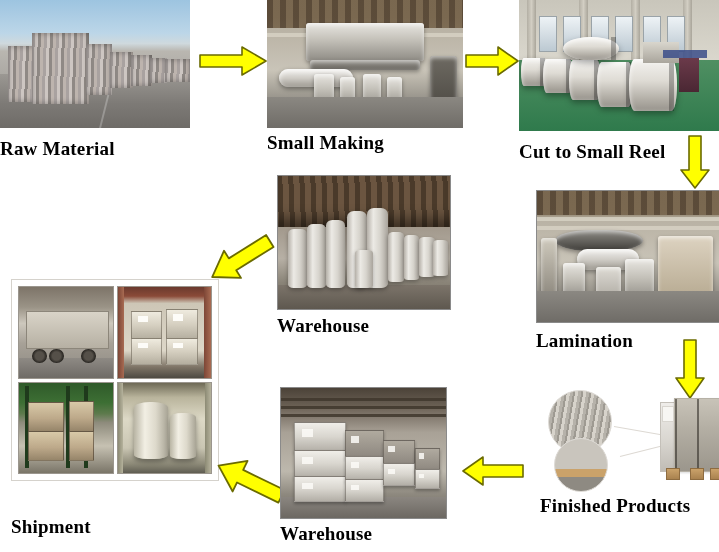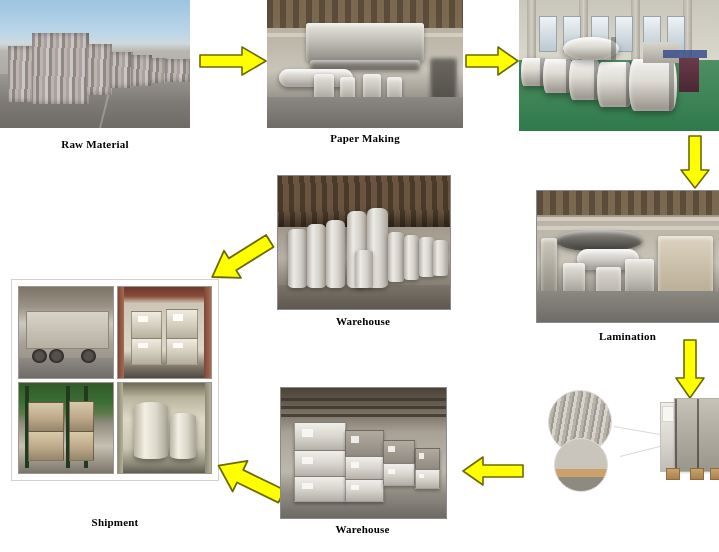--- a/index.html
+++ b/index.html
@@ -20,24 +20,24 @@
   .photo {
     position: absolute;
     overflow: hidden;
     background: #cfcfcf;
   }
   .photo.framed { border: 1px solid #8a8a8a; }
   .caption {
     position: absolute;
     font-family: "Liberation Serif", "DejaVu Serif", serif;
     font-weight: bold;
-    font-size: 11px;
+    font-size: 19px;
     color: #000000;
     white-space: nowrap;
-    text-align: center;
+    text-align: left;
     letter-spacing: 0.2px;
   }
   .arrow { position: absolute; }
   .arrow svg { display: block; overflow: visible; }
 
   
   .scene { position: absolute; inset: 0; }
 
   
   .sc-raw {
@@ -309,21 +309,21 @@
       <div class="machine" style="left:22%; top:47%; width:56%; height:8%; background:linear-gradient(to bottom,#8d8a83,#6f6c66);"></div>
       <div class="roller" style="left:6%; top:54%; width:38%; height:14%;"></div>
       <div class="machine" style="left:24%; top:58%; width:10%; height:26%;"></div>
       <div class="machine" style="left:37%; top:60%; width:8%;  height:24%;"></div>
       <div class="machine" style="left:49%; top:58%; width:9%;  height:26%;"></div>
       <div class="machine" style="left:61%; top:60%; width:8%;  height:24%;"></div>
       <div class="machine" style="left:83%; top:44%; width:14%; height:40%; background:linear-gradient(to bottom,#6e6a62,#4e4b45);"></div>
       <div class="floor"></div>
     </div>
   </div>
-  <div class="caption" style="left:267px; top:132px; width:196px;">Paper Making</div>
+  <div class="caption" style="left:267px; top:132px; width:196px;">Small Making</div>
 
   <div class="arrow" style="left:464px; top:44px;">
     <svg width="56" height="34" viewBox="0 0 56 34">
       <polygon points="2,11 34,11 34,3 54,17 34,31 34,23 2,23" fill="#ffff00" stroke="#6b6b00" stroke-width="1.6" stroke-linejoin="round"></polygon>
     </svg>
   </div>
 
   <div class="photo" style="left:519px; top:0px; width:200px; height:131px;">
     <div class="scene sc-reels">
       <div class="wall"></div>
@@ -341,20 +341,21 @@
       <div class="reel" style="left:12%; top:45%; width:15%; height:26%;"></div>
       <div class="reel" style="left:25%; top:46%; width:16%; height:30%;"></div>
       <div class="reel" style="left:39%; top:47%; width:18%; height:35%;"></div>
       <div class="reel" style="left:55%; top:45%; width:24%; height:40%;"></div>
       <div class="reel" style="left:22%; top:28%; width:28%; height:18%; border-radius:50%;"></div>
       <div class="machine" style="position:absolute; left:62%; top:32%; width:18%; height:16%; background:linear-gradient(to bottom,#d9d6cd,#a9a59c);"></div>
       <div style="position:absolute; left:80%; top:44%; width:10%; height:26%; background:linear-gradient(to bottom,#6b3a4a,#4a2733);"></div>
       <div style="position:absolute; left:72%; top:38%; width:22%; height:6%; background:#3b4d8a; opacity:.85;"></div>
     </div>
   </div>
+  <div class="caption" style="left:519px; top:141px; width:200px;">Cut to Small Reel</div>
 
   <div class="arrow" style="left:678px; top:134px;">
     <svg width="34" height="56" viewBox="0 0 34 56">
       <polygon points="11,2 23,2 23,36 31,36 17,54 3,36 11,36" fill="#ffff00" stroke="#6b6b00" stroke-width="1.6" stroke-linejoin="round"></polygon>
     </svg>
   </div>
 
   <div class="photo framed" style="left:277px; top:175px; width:172px; height:133px;">
     <div class="scene sc-wh-rolls">
       <div class="arch"></div>
@@ -490,14 +491,15 @@
     <div class="fp-side" style="left:120px; top:24px; width:16px; height:68px;"></div>
     <div class="fp-pallet" style="left:134px; top:20px; width:44px; height:72px;"></div>
     <div class="fp-wood" style="left:126px; top:90px; width:12px; height:10px;"></div>
     <div class="fp-wood" style="left:150px; top:90px; width:12px; height:10px;"></div>
     <div class="fp-wood" style="left:170px; top:90px; width:9px; height:10px;"></div>
     <div style="position:absolute; left:122px; top:28px; width:10px; height:14px; background:#f7f6f3; border:1px solid #d8d5cf;"></div>
 
     <div class="fp-circle fp-c1" style="left:8px; top:12px; width:62px; height:62px;"></div>
     <div class="fp-circle fp-c2" style="left:14px; top:60px; width:52px; height:52px;"></div>
   </div>
+  <div class="caption" style="left:540px; top:495px; width:179px;">Finished Products</div>
 
 </div>
 
 </body></html>

